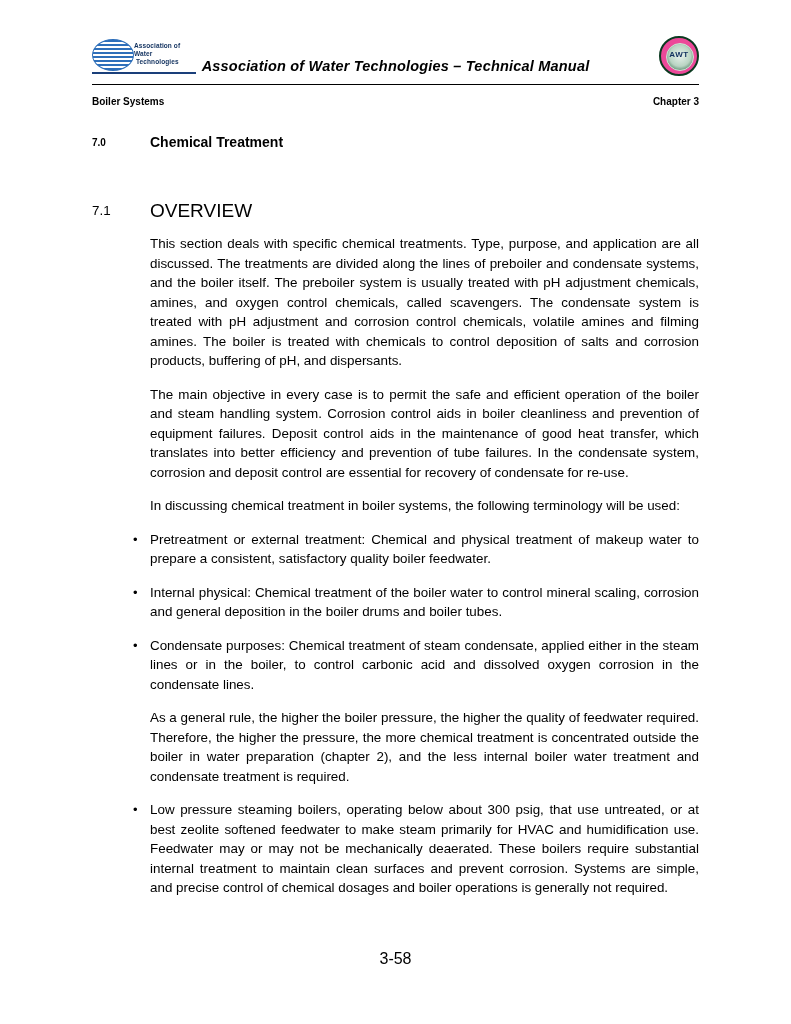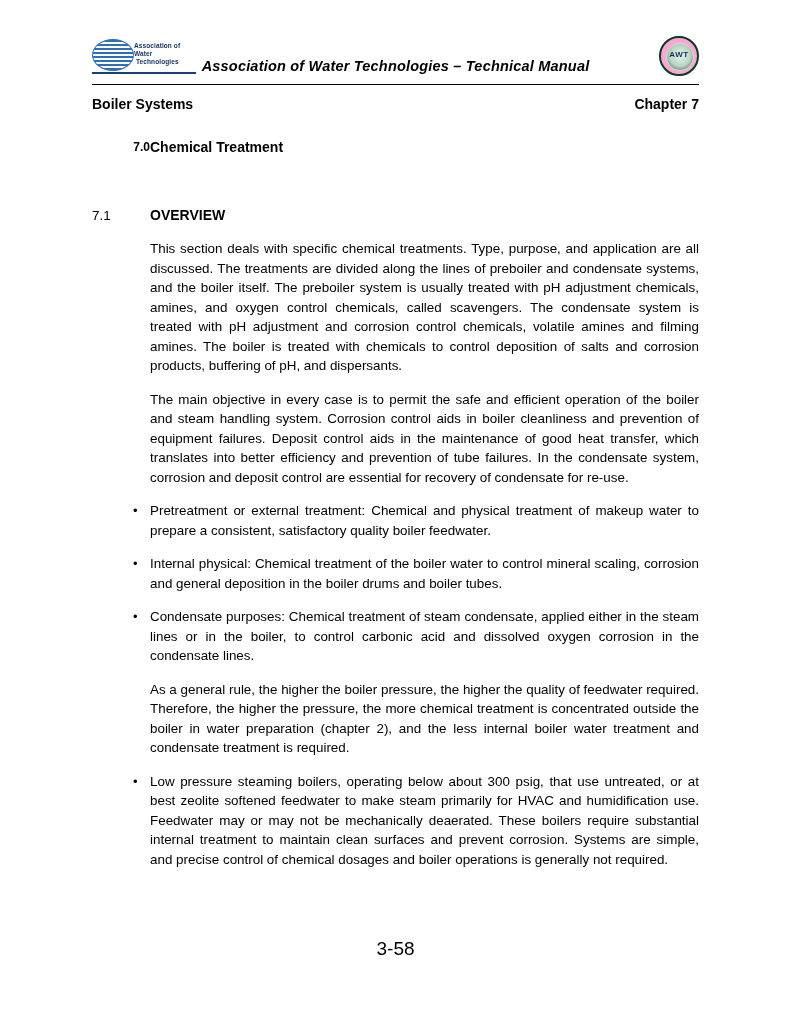--- a/index.html
+++ b/index.html
@@ -87,21 +87,21 @@
     position: absolute;
     right: 0;
     top: 0px;
     width: 40px;
     height: 40px;
   }
   .logo-right .seal {
     width: 36px;
     height: 36px;
     border-radius: 50%;
-    background: #f9a8d4;
+    background: #ec4899;
     border: 2px solid #0b3a20;
     position: relative;
     overflow: hidden;
   }
   .logo-right .seal .inner {
     position: absolute;
     left: 5px;
     top: 5px;
     width: 26px;
     height: 26px;
@@ -119,59 +119,57 @@
     font-weight: bold;
     color: #10305e;
     letter-spacing: 0.5px;
   }
 
   
   .running-head {
     display: flex;
     justify-content: space-between;
     align-items: baseline;
-    font-size: 14px;
+    font-size: 10px;
     font-weight: bold;
     margin-top: 8px;
   }
 
   
   .content {
     margin-top: 26px;
     font-size: 13.4px;
     line-height: 19.5px;
   }
   .sec-head {
     display: flex;
     margin-bottom: 16px;
   }
   .sec-head .num {
     width: 58px;
     flex: 0 0 58px;
     font-weight: bold;
-    font-size: 12px;
-    text-align: right;
+    font-size: 10px;
   }
   .sec-head .txt {
     font-weight: bold;
     font-size: 14px;
   }
   .sub-head {
     display: flex;
     margin-bottom: 14px;
     margin-top: 48px;
   }
   .sub-head .num {
     width: 58px;
     flex: 0 0 58px;
     font-size: 13.4px;
   }
   .sub-head .txt {
-    font-size: 14px;
-    font-weight: bold;
+    font-size: 19px;
   }
   p.para {
     margin: 4px 0 14px 0;
     padding-left: 58px;
     text-align: justify;
     text-justify: inter-word;
   }
   ul.bullets {
     margin: 0;
     padding: 0;
@@ -189,23 +187,23 @@
     top: 0;
     font-size: 13px;
     line-height: 19.5px;
   }
   ul.bullets li .lead {
   }
   .footer {
     position: absolute;
     left: 0;
     right: 0;
-    bottom: 64px;
+    bottom: 56px;
     text-align: center;
-    font-size: 19px;
+    font-size: 16px;
   }
 </style>
 </head>
 <body>
 
 <div class="page">
 
   <div class="header">
     <div class="logo-left">
       <div class="logo-box">
@@ -221,37 +219,38 @@
       <div class="seal">
         <div class="inner"></div>
         <div class="abbr">AWT</div>
       </div>
     </div>
     <div class="header-rule"></div>
   </div>
 
   <div class="running-head">
     <div>Boiler Systems</div>
-    <div>Chapter 7</div>
+    <div>Chapter 3</div>
   </div>
 
   <div class="content">
 
     <div class="sec-head">
       <div class="num">7.0</div>
       <div class="txt">Chemical Treatment</div>
     </div>
 
     <div class="sub-head">
       <div class="num">7.1</div>
       <div class="txt">OVERVIEW</div>
     </div>
 
     <p class="para">This section deals with specific chemical treatments. Type, purpose, and application are all discussed. The treatments are divided along the lines of preboiler and condensate systems, and the boiler itself. The preboiler system is usually treated with pH adjustment chemicals, amines, and oxygen control chemicals, called scavengers. The condensate system is treated with pH adjustment and corrosion control chemicals, volatile amines and filming amines. The boiler is treated with chemicals to control deposition of salts and corrosion products, buffering of pH, and dispersants.</p>
     <p class="para">The main objective in every case is to permit the safe and efficient operation of the boiler and steam handling system. Corrosion control aids in boiler cleanliness and prevention of equipment failures. Deposit control aids in the maintenance of good heat transfer, which translates into better efficiency and prevention of tube failures. In the condensate system, corrosion and deposit control are essential for recovery of condensate for re-use.</p>
+    <p class="para">In discussing chemical treatment in boiler systems, the following terminology will be used:</p>
 
     <ul class="bullets">
       <li>
         <span class="dot">•</span><span class="lead">Pretreatment</span><span> or </span><span class="lead">external treatment</span><span>: Chemical and physical treatment of makeup water to prepare a consistent, satisfactory quality boiler feedwater.</span>
       </li>
       <li>
         <span class="dot">•</span><span class="lead">Internal physical</span><span>: Chemical treatment of the boiler water to control mineral scaling, corrosion and general deposition in the boiler drums and boiler tubes.</span>
       </li>
       <li>
         <span class="dot">•</span><span class="lead">Condensate purposes:</span><span>  Chemical treatment of steam condensate, applied either in the steam lines or in the boiler, to control carbonic acid and dissolved oxygen corrosion in the condensate lines.</span>

